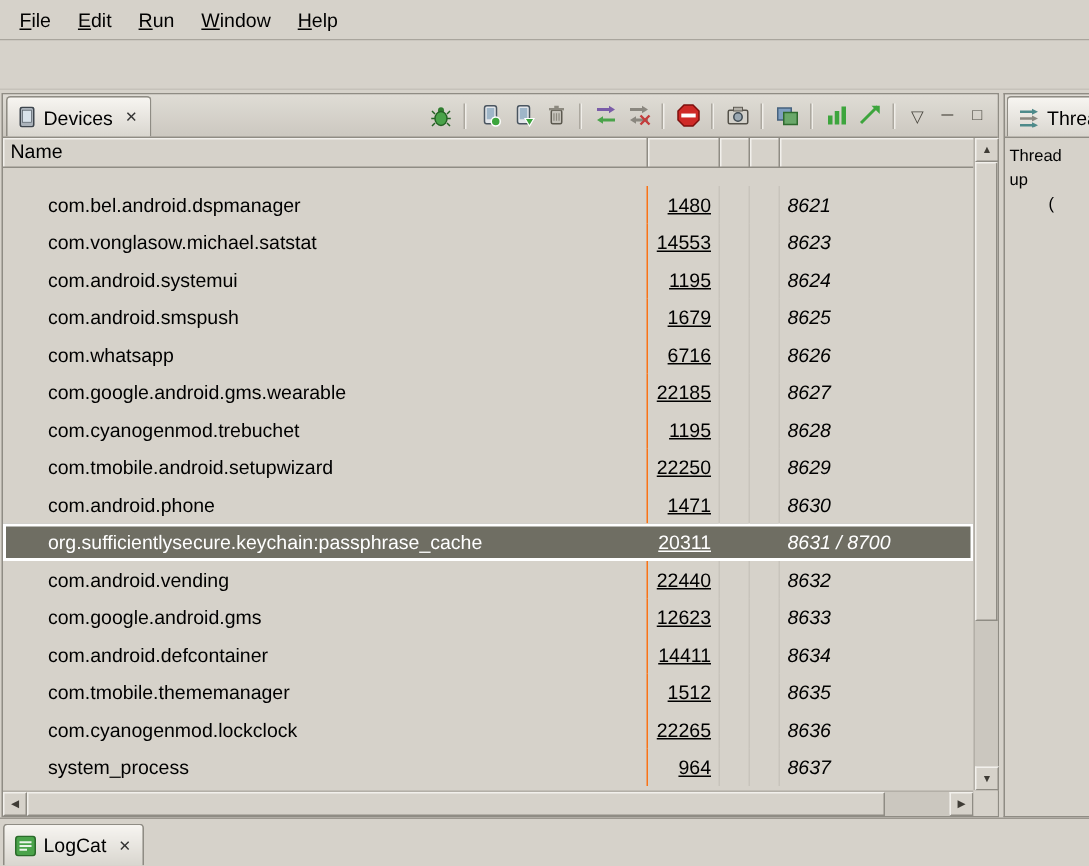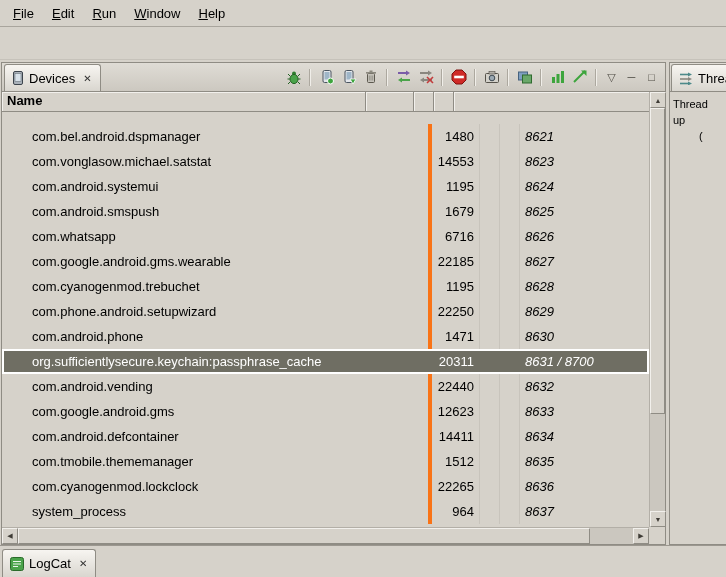--- a/index.html
+++ b/index.html
@@ -58,32 +58,32 @@
   .glyph-btn { font-size:11px; color:#4d4a42; width:17px; height:17px; display:flex; align-items:center; justify-content:center; }
 
   
   .table { position:relative; flex:1; background:#d6d2ca; }
   .thead { position:absolute; top:0; left:0; right:16px; height:20px; display:flex; }
   .th {
     background:#d6d2ca; line-height:18px; padding-left:5px; overflow:hidden;
     border-right:1px solid #8f8c84; border-bottom:1px solid #8f8c84;
     box-shadow: inset 1px 1px 0 #f2f0ec;
   }
-  .th.c-name { width:364px;font-weight:bold; }
+  .th.c-name { width:430px; }
   .th.c-pid  { width:48px; }
   .th.c-n1   { width:20px; }
   .th.c-n2   { width:20px; }
   .th.c-port { flex:1; border-right:none; }
 
   .tbody { position:absolute; top:20px; left:0; right:16px; bottom:17px; overflow:hidden; background:#d6d2ca; }
   .partial-row { height:12px; }
   .row { display:flex; height:25px; align-items:stretch; cursor:default; }
   .cell { display:flex; align-items:center; overflow:hidden; white-space:nowrap; }
-  .cell.name { width:430px; padding-left:30px; border-right:4px solid #f97316; }
-  .cell.pid  { width:48px; justify-content:flex-end; padding-right:5px; border-right:1px solid #c8c4bc; }
+  .cell.name { width:430px; padding-left:30px; border-right:1px solid #f97316; }
+  .cell.pid  { width:48px; justify-content:flex-end; padding-right:5px; border-right:1px solid #c8c4bc;text-decoration:underline; }
   .cell.n1   { width:20px; border-right:1px solid #c8c4bc; }
   .cell.n2   { width:20px; border-right:1px solid #c8c4bc; }
   .cell.port { flex:1; padding-left:5px;font-style:italic; }
   .row.selected { background:#6f6e63; color:#fff; outline:2px solid #fff; outline-offset:-2px; }
   .row.selected .cell { border-right-color:transparent; }
 
   
   .sbtn {
     flex:none; width:16px; height:16px; background:#d6d2ca;
     border:1px solid; border-color:#f2f0ec #8f8c84 #8f8c84 #f2f0ec;
@@ -300,21 +300,21 @@
 
             <div class="row">
               <span class="cell name">com.cyanogenmod.trebuchet</span>
               <span class="cell pid">1195</span>
               <span class="cell n1"></span>
               <span class="cell n2"></span>
               <span class="cell port">8628</span>
             </div>
 
             <div class="row">
-              <span class="cell name">com.phone.android.setupwizard</span>
+              <span class="cell name">com.tmobile.android.setupwizard</span>
               <span class="cell pid">22250</span>
               <span class="cell n1"></span>
               <span class="cell n2"></span>
               <span class="cell port">8629</span>
             </div>
 
             <div class="row">
               <span class="cell name">com.android.phone</span>
               <span class="cell pid">1471</span>
               <span class="cell n1"></span>

